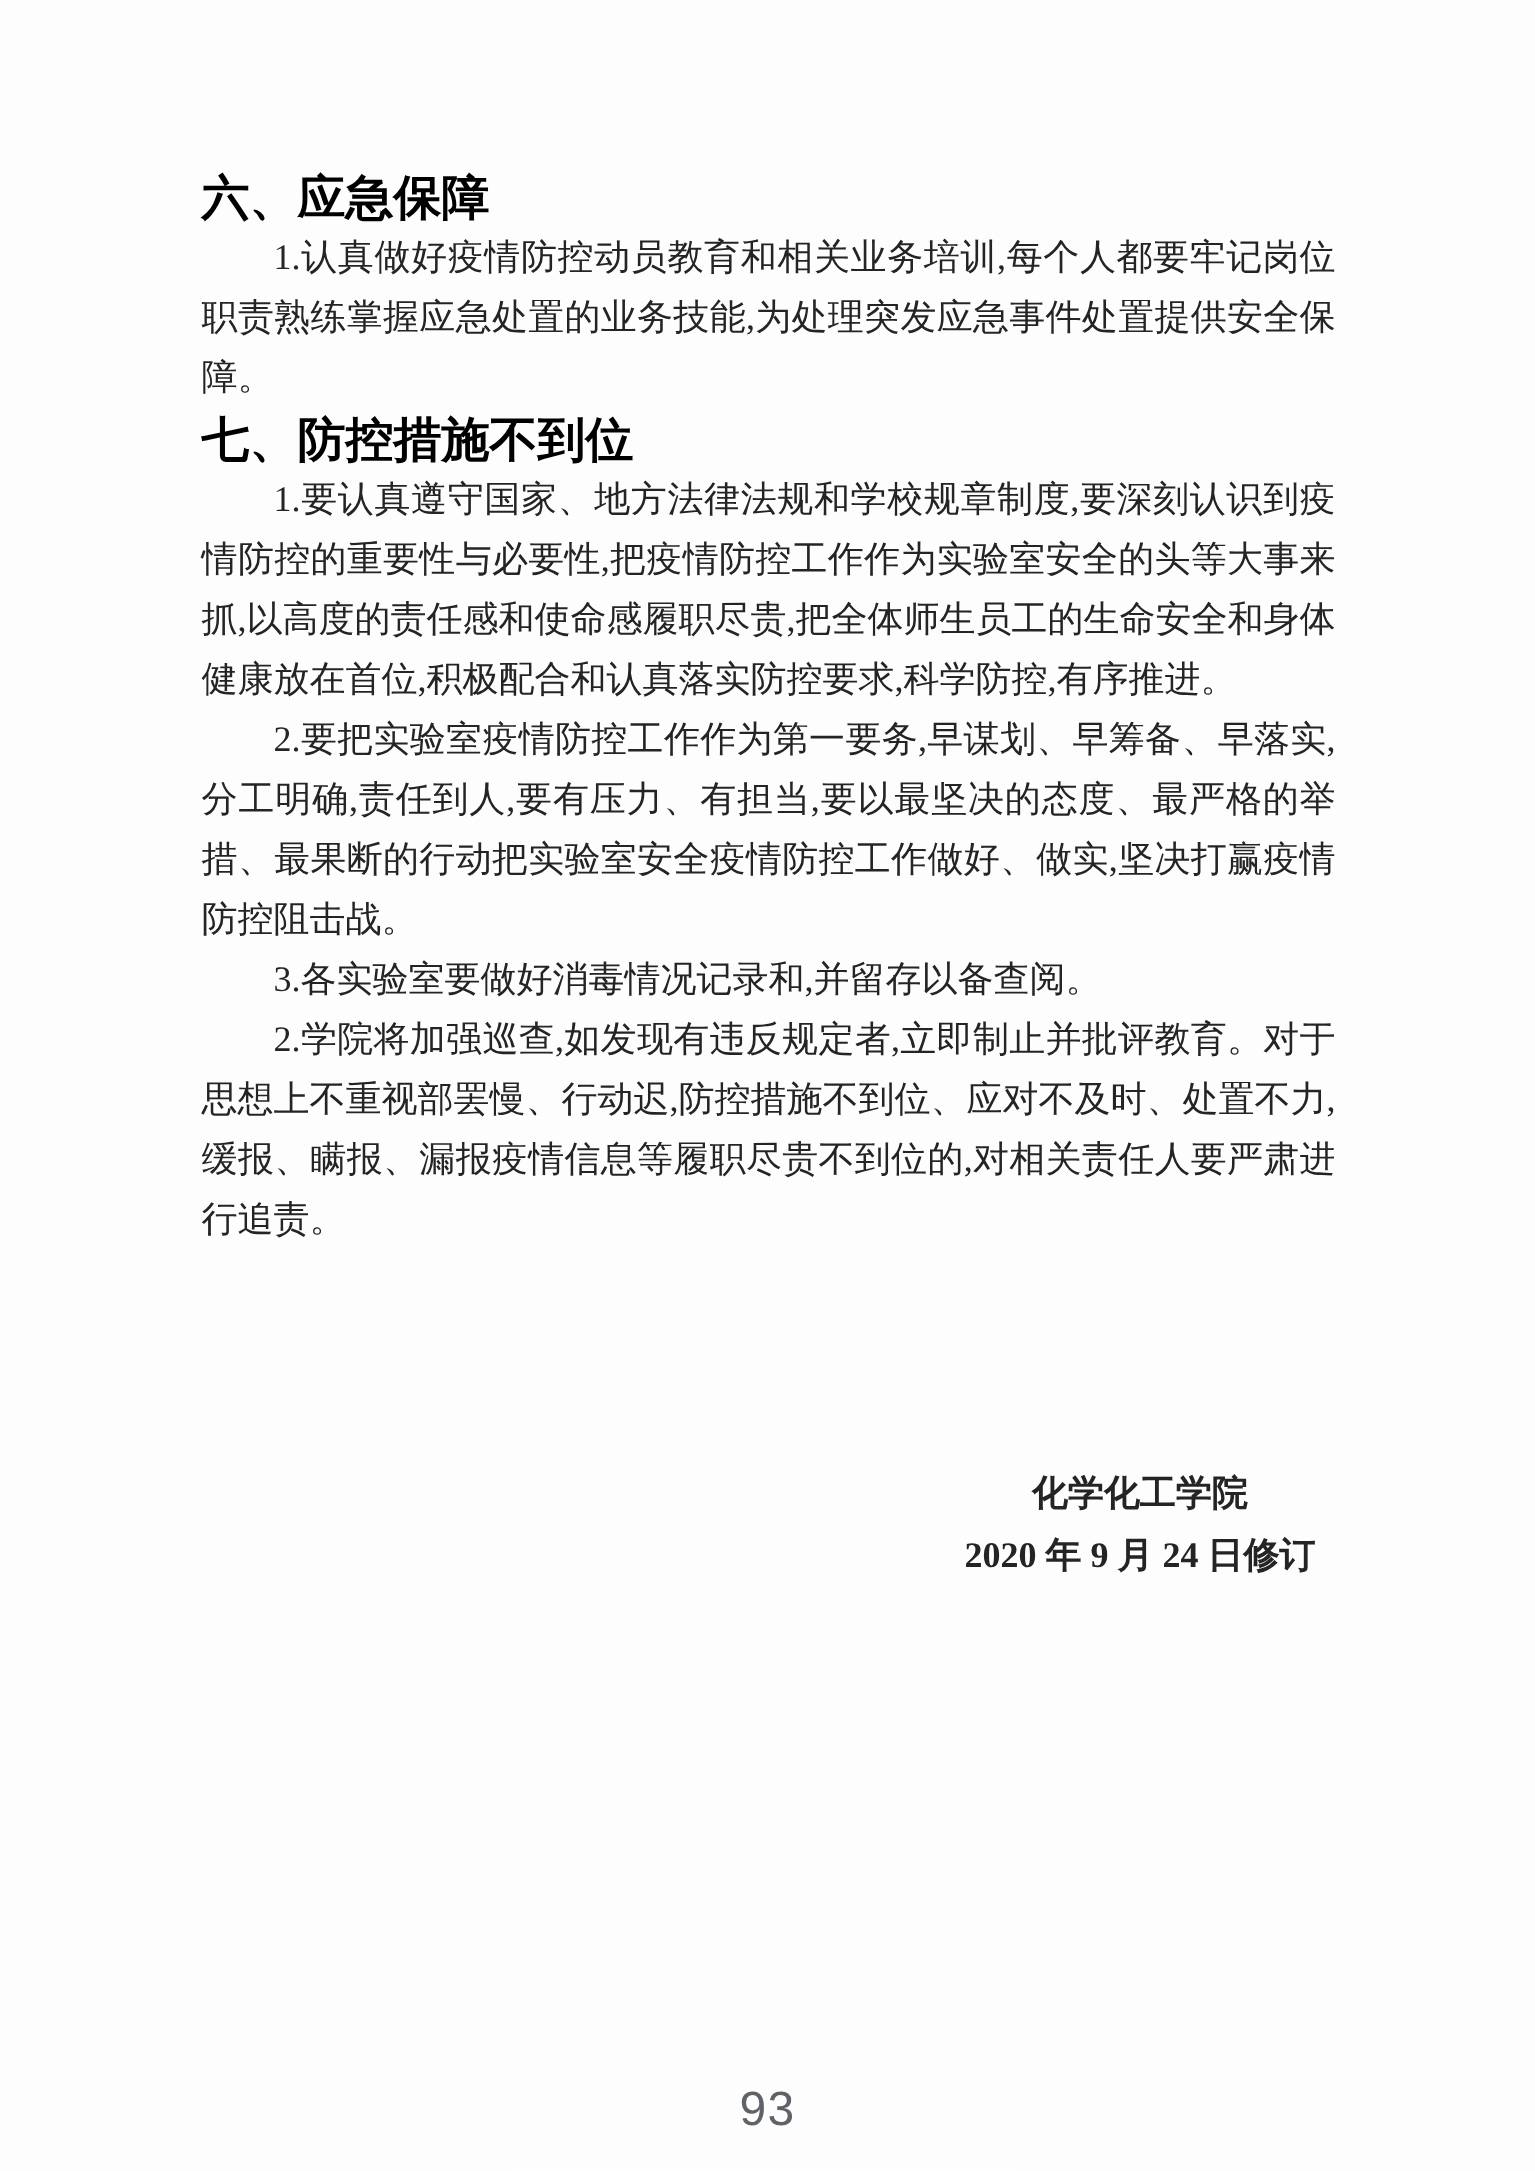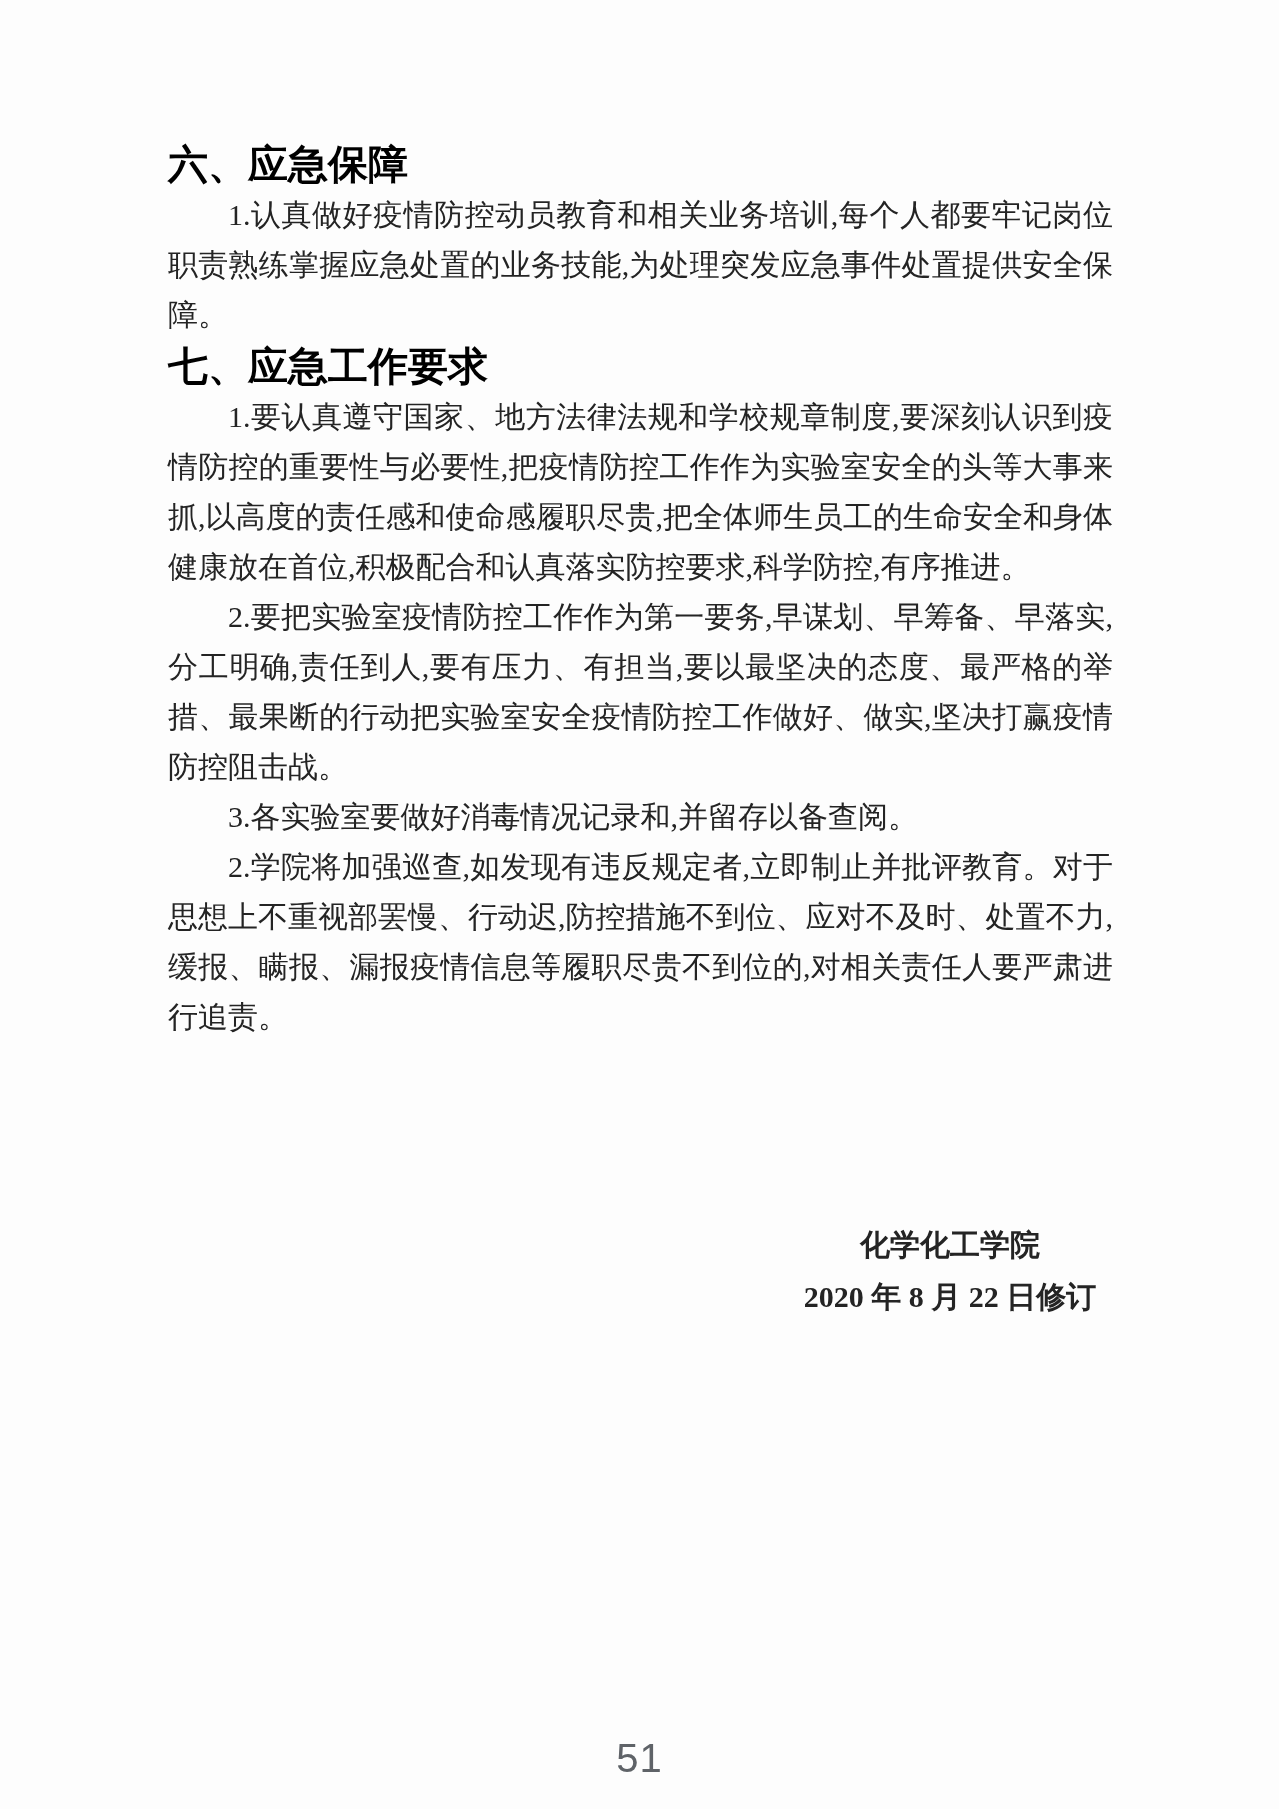--- a/index.html
+++ b/index.html
@@ -74,32 +74,32 @@
 <div class="page">
 
   <div class="content">
 
 
     <h2 class="section-heading">六、应急保障</h2>
 
     <p class="para">1.认真做好疫情防控动员教育和相关业务培训,每个人都要牢记岗位职责熟练掌握应急处置的业务技能,为处理突发应急事件处置提供安全保障。</p>
 
 
-    <h2 class="section-heading">七、应急工作要求</h2>
+    <h2 class="section-heading">七、防控措施不到位</h2>
 
     <p class="para">1.要认真遵守国家、地方法律法规和学校规章制度,要深刻认识到疫情防控的重要性与必要性,把疫情防控工作作为实验室安全的头等大事来抓,以高度的责任感和使命感履职尽贵,把全体师生员工的生命安全和身体健康放在首位,积极配合和认真落实防控要求,科学防控,有序推进。</p>
 
     <p class="para">2.要把实验室疫情防控工作作为第一要务,早谋划、早筹备、早落实,分工明确,责任到人,要有压力、有担当,要以最坚决的态度、最严格的举措、最果断的行动把实验室安全疫情防控工作做好、做实,坚决打赢疫情防控阻击战。</p>
 
     <p class="para">3.各实验室要做好消毒情况记录和,并留存以备查阅。</p>
 
     <p class="para">2.学院将加强巡查,如发现有违反规定者,立即制止并批评教育。对于思想上不重视部罢慢、行动迟,防控措施不到位、应对不及时、处置不力,缓报、瞒报、漏报疫情信息等履职尽贵不到位的,对相关责任人要严肃进行追责。</p>
 
   </div>
 
   <div class="signature-block">
     <div class="sig-line">化学化工学院</div>
-    <div class="sig-line">2020 年 8 月 22 日修订</div>
+    <div class="sig-line">2020 年 9 月 24 日修订</div>
   </div>
 
-  <div class="page-number">51</div>
+  <div class="page-number">93</div>
 
 </div>
 
 </body></html>

